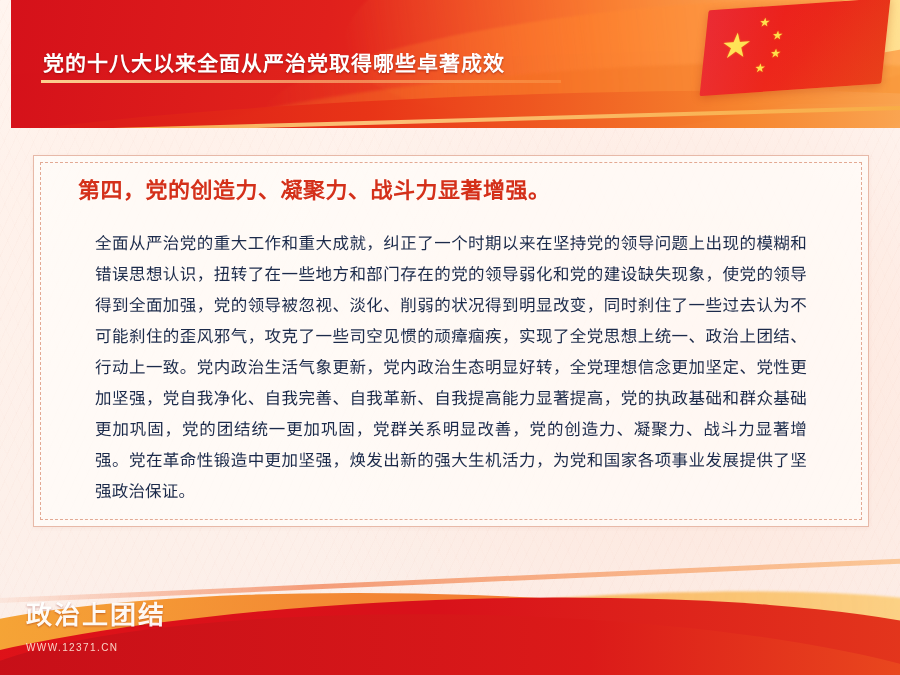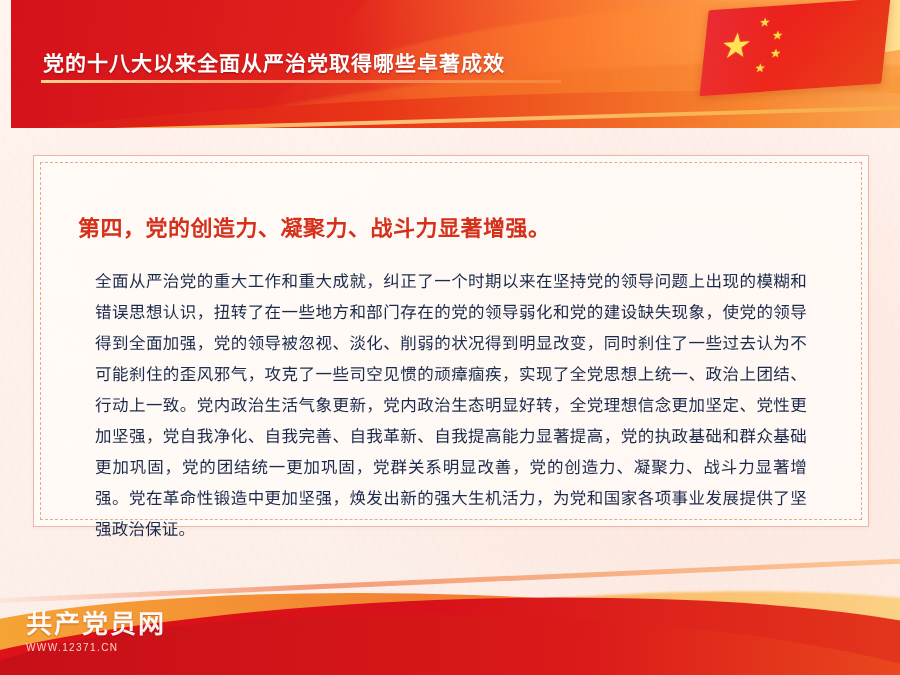--- a/index.html
+++ b/index.html
@@ -173,21 +173,21 @@
     box-shadow: 0 1px 4px rgba(180,100,80,.08);
   }
   .card-inner {
     position: absolute;
     inset: 6px;
     border: 1px dashed #e3a993;
   }
   .card-body {
     position: absolute;
     inset: 0;
-    padding: 54px 44px 20px 44px;
+    padding: 16px 44px 20px 44px;
     box-sizing: border-box;
   }
   .section-title {
     font-size: 22px;
     font-weight: bold;
     color: #d4301a;
     letter-spacing: 0.5px;
     margin: 0 0 24px 0;
     text-shadow: 0 1px 0 rgba(255,255,255,.6);
   }
@@ -258,21 +258,21 @@
   .logo-text {
     font-size: 26px;
     font-weight: bold;
     color: #ffffff;
     letter-spacing: 2px;
     line-height: 1.1;
     opacity: .95;
     text-shadow: 0 1px 2px rgba(130,10,5,.4);
   }
   .logo-url {
-    margin-top: 3px;
+    margin-top: 12px;
     font-size: 10px;
     letter-spacing: 1.4px;
     color: #ffe9d8;
     opacity: .9;
     font-family: "Liberation Sans", sans-serif;
   }
 </style>
 </head>
 <body>
 
@@ -311,18 +311,18 @@
   </div>
 
   <div class="footer">
     <div class="fw-thin"></div>
     <div class="f-wave fw1"></div>
     <div class="f-wave fw4"></div>
     <div class="f-wave fw2"></div>
     <div class="f-wave fw3"></div>
 
     <div class="logo">
-      <div class="logo-text">共产党员网</div>
+      <div class="logo-text">政治上团结</div>
       <div class="logo-url">WWW.12371.CN</div>
     </div>
   </div>
 
 </div>
 
 </body></html>

